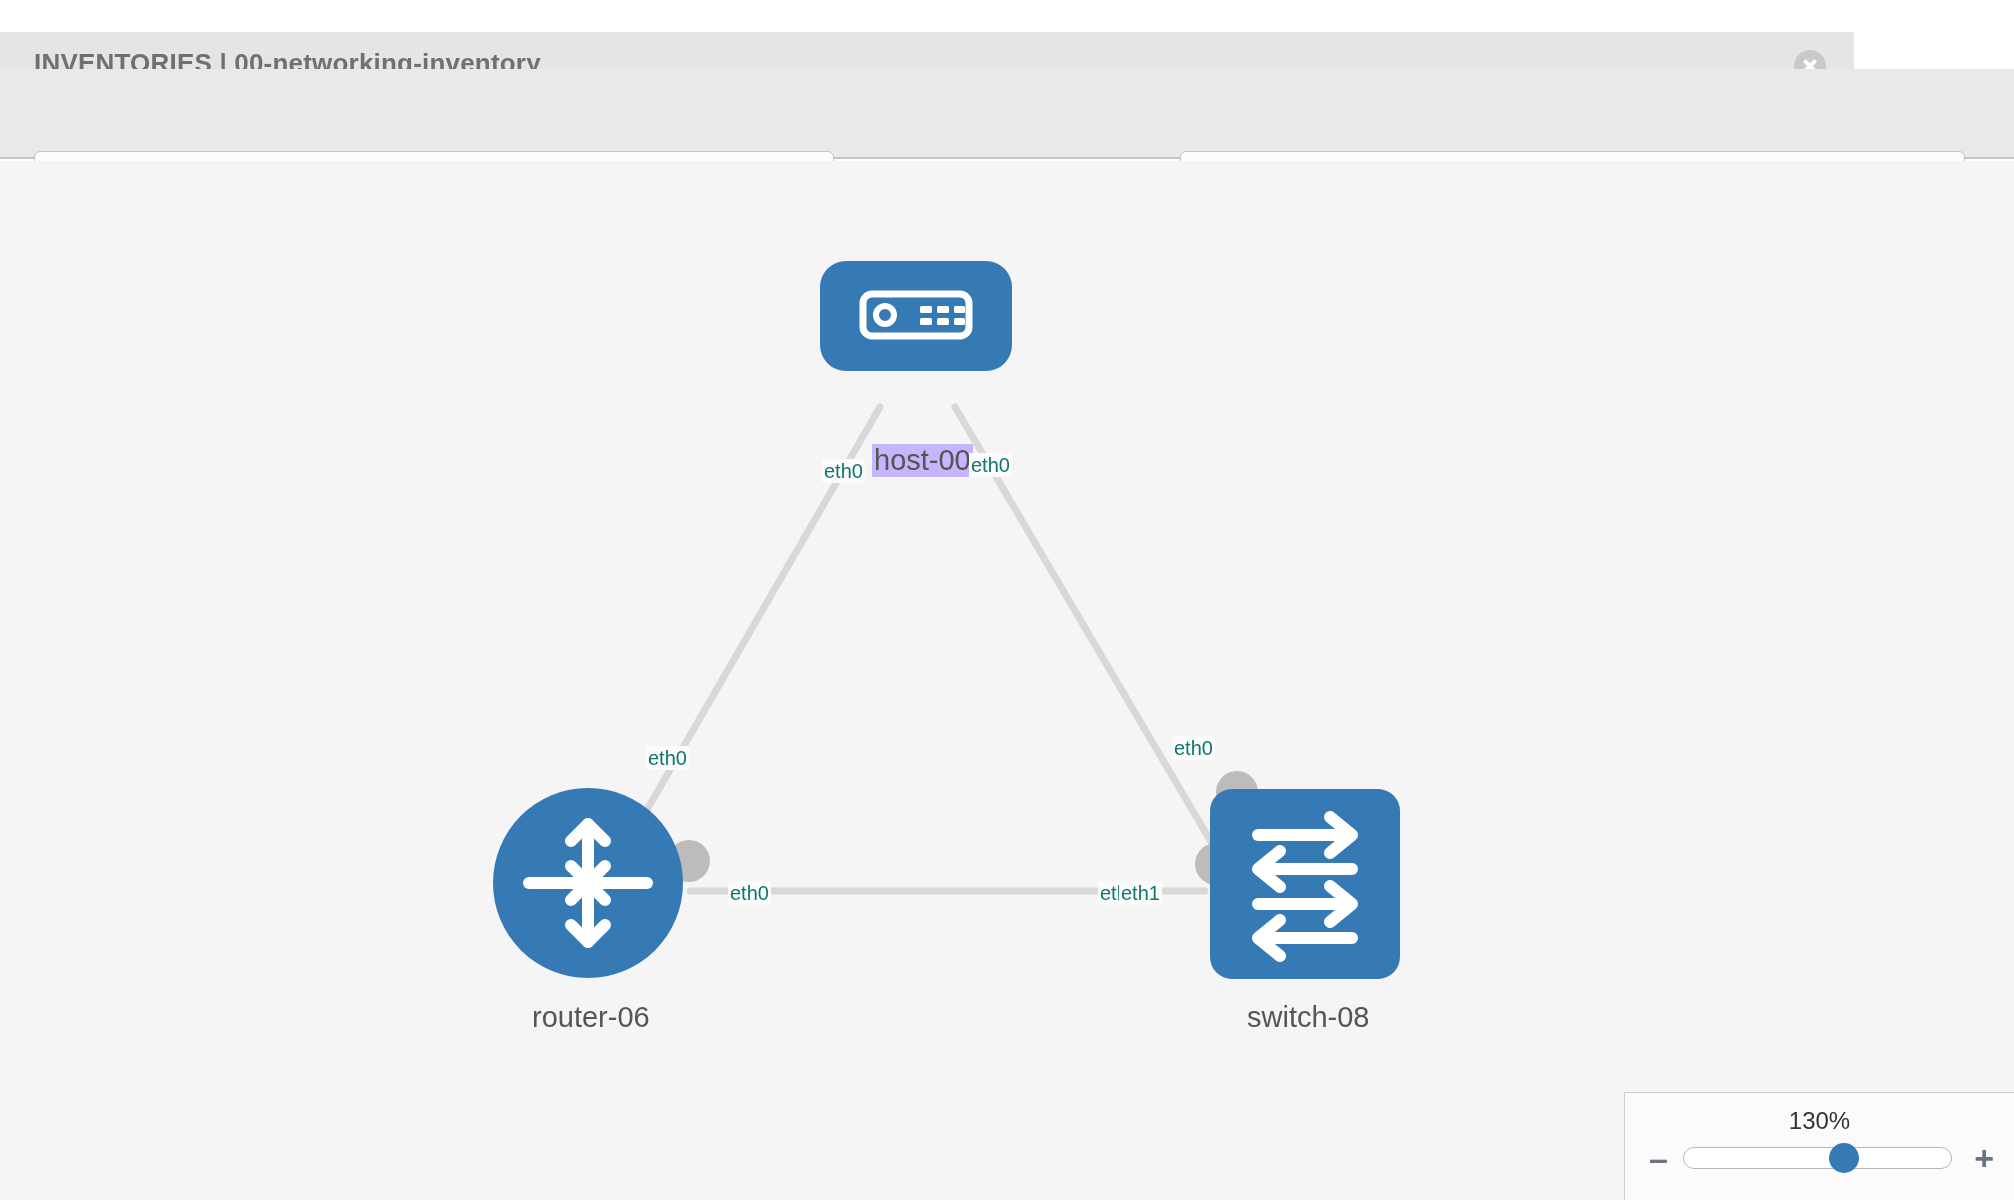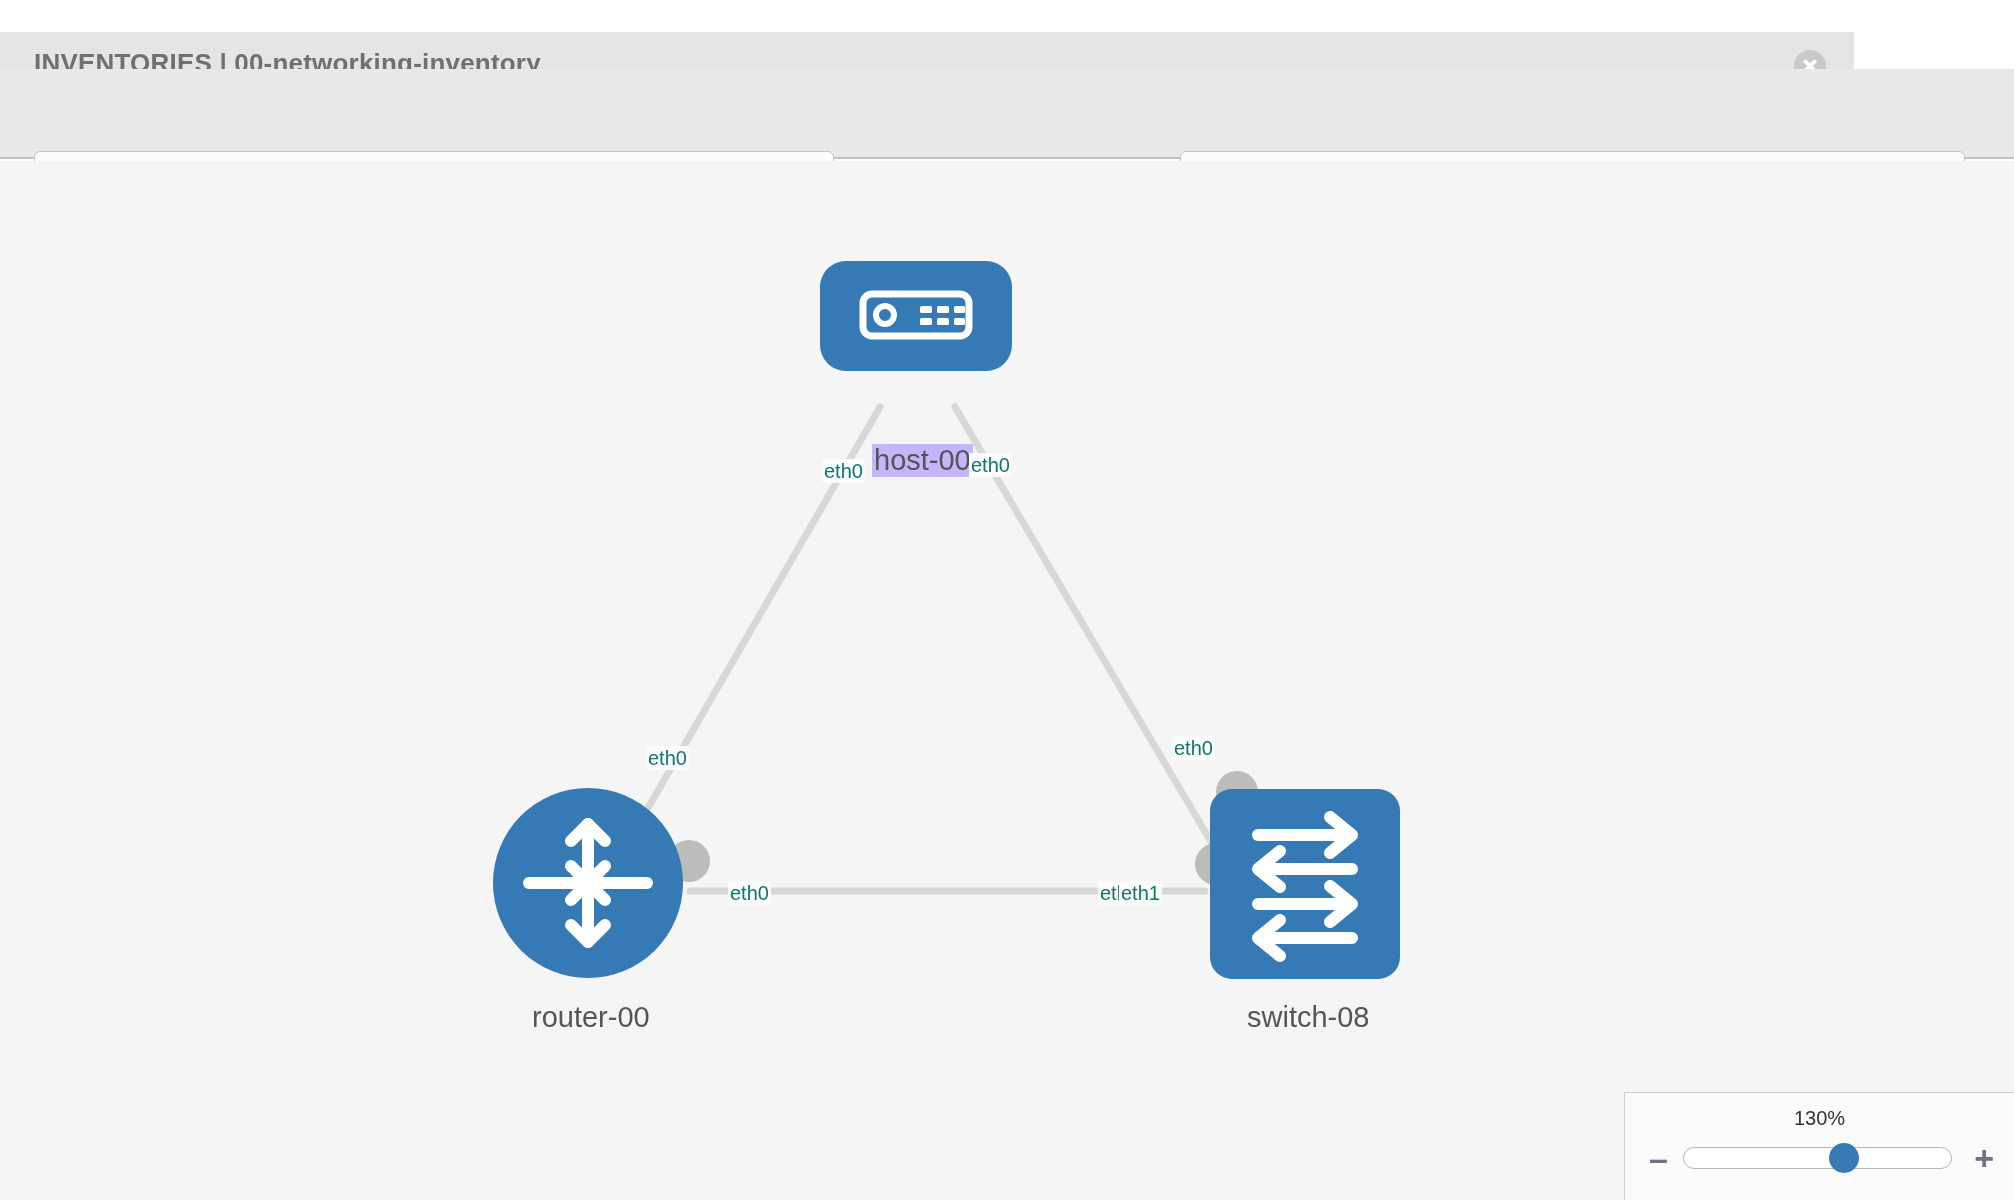--- a/index.html
+++ b/index.html
@@ -143,21 +143,21 @@
   .zoom-panel {
     position: absolute; right: 0; bottom: 0;
     width: 390px; height: 108px;
     background: #fbfbfb;
     border-top: 1px solid #cfcfcf;
     border-left: 1px solid #cfcfcf;
   }
   .zoom-value {
     position: absolute; left: 0; right: 0; top: 14px;
     text-align: center;
-    font-size: 20px; color: #333333;
+    font-size: 24px; color: #333333;
   }
   .zoom-row {
     position: absolute; left: 0; right: 0; top: 48px;
     height: 34px;
   }
   .zoom-minus, .zoom-plus {
     position: absolute; top: 50%;
     transform: translateY(-50%);
     color: #6c7480; font-size: 34px;
     font-weight: bold; line-height: 1;
@@ -266,21 +266,21 @@
             <line x1="95" y1="154" x2="95" y2="95"></line>
             <polyline points="78,137 95,154 112,137"></polyline>
             <line x1="36" y1="95" x2="95" y2="95"></line>
             <polyline points="78,78 95,95 78,112"></polyline>
             <line x1="154" y1="95" x2="95" y2="95"></line>
             <polyline points="112,78 95,95 112,112"></polyline>
           </g>
         </svg>
       </div>
     </div>
-    <div class="node-label" style="left:530px; top:840px;">router-00</div>
+    <div class="node-label" style="left:530px; top:840px;">router-06</div>
     <div class="edge-label" style="left:646px; top:585px;">eth0</div>
     <div class="edge-label" style="left:728px; top:720px;">eth0</div>
 
     <div class="node" style="left:1195px; top:610px; width:215px; height:215px;">
       <div class="conn" style="left:21px; top:0px;"></div>
       <div class="conn" style="left:0px;  top:72px;"></div>
       <div class="node-shape-rect" style="left:15px; top:18px; width:190px; height:190px;">
         <svg viewBox="0 0 190 190" aria-hidden="true">
           <g stroke="#ffffff" stroke-width="12" stroke-linecap="round" stroke-linejoin="round" fill="none">
             <line x1="48" y1="46" x2="140" y2="46"></line>

